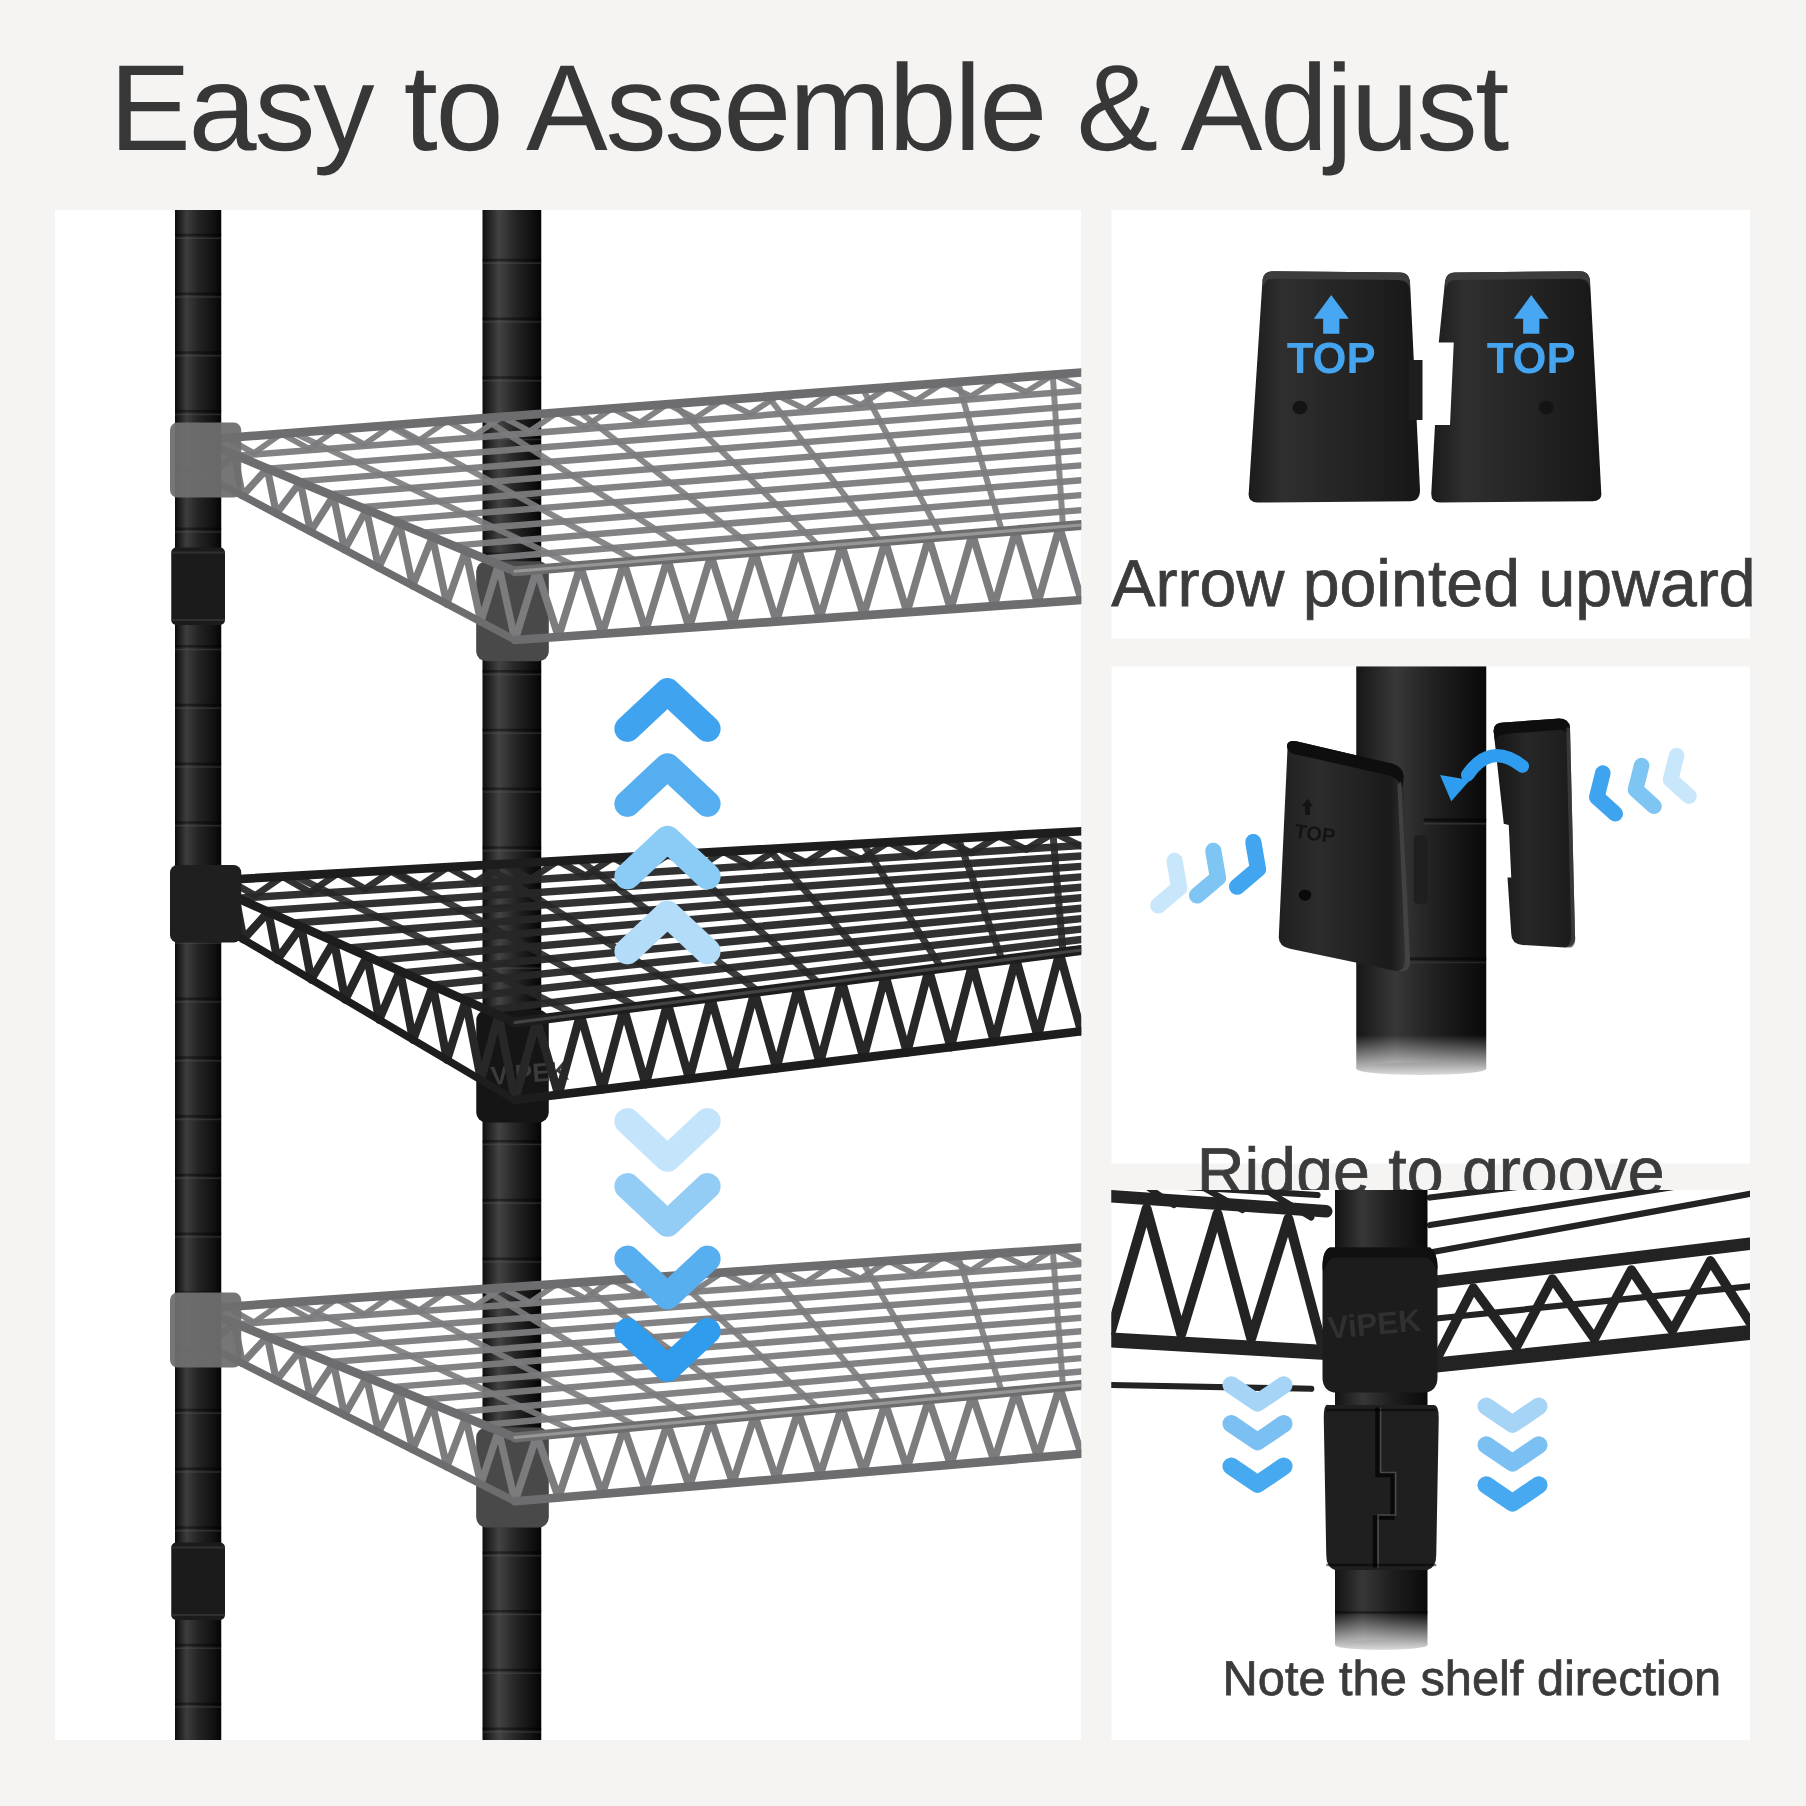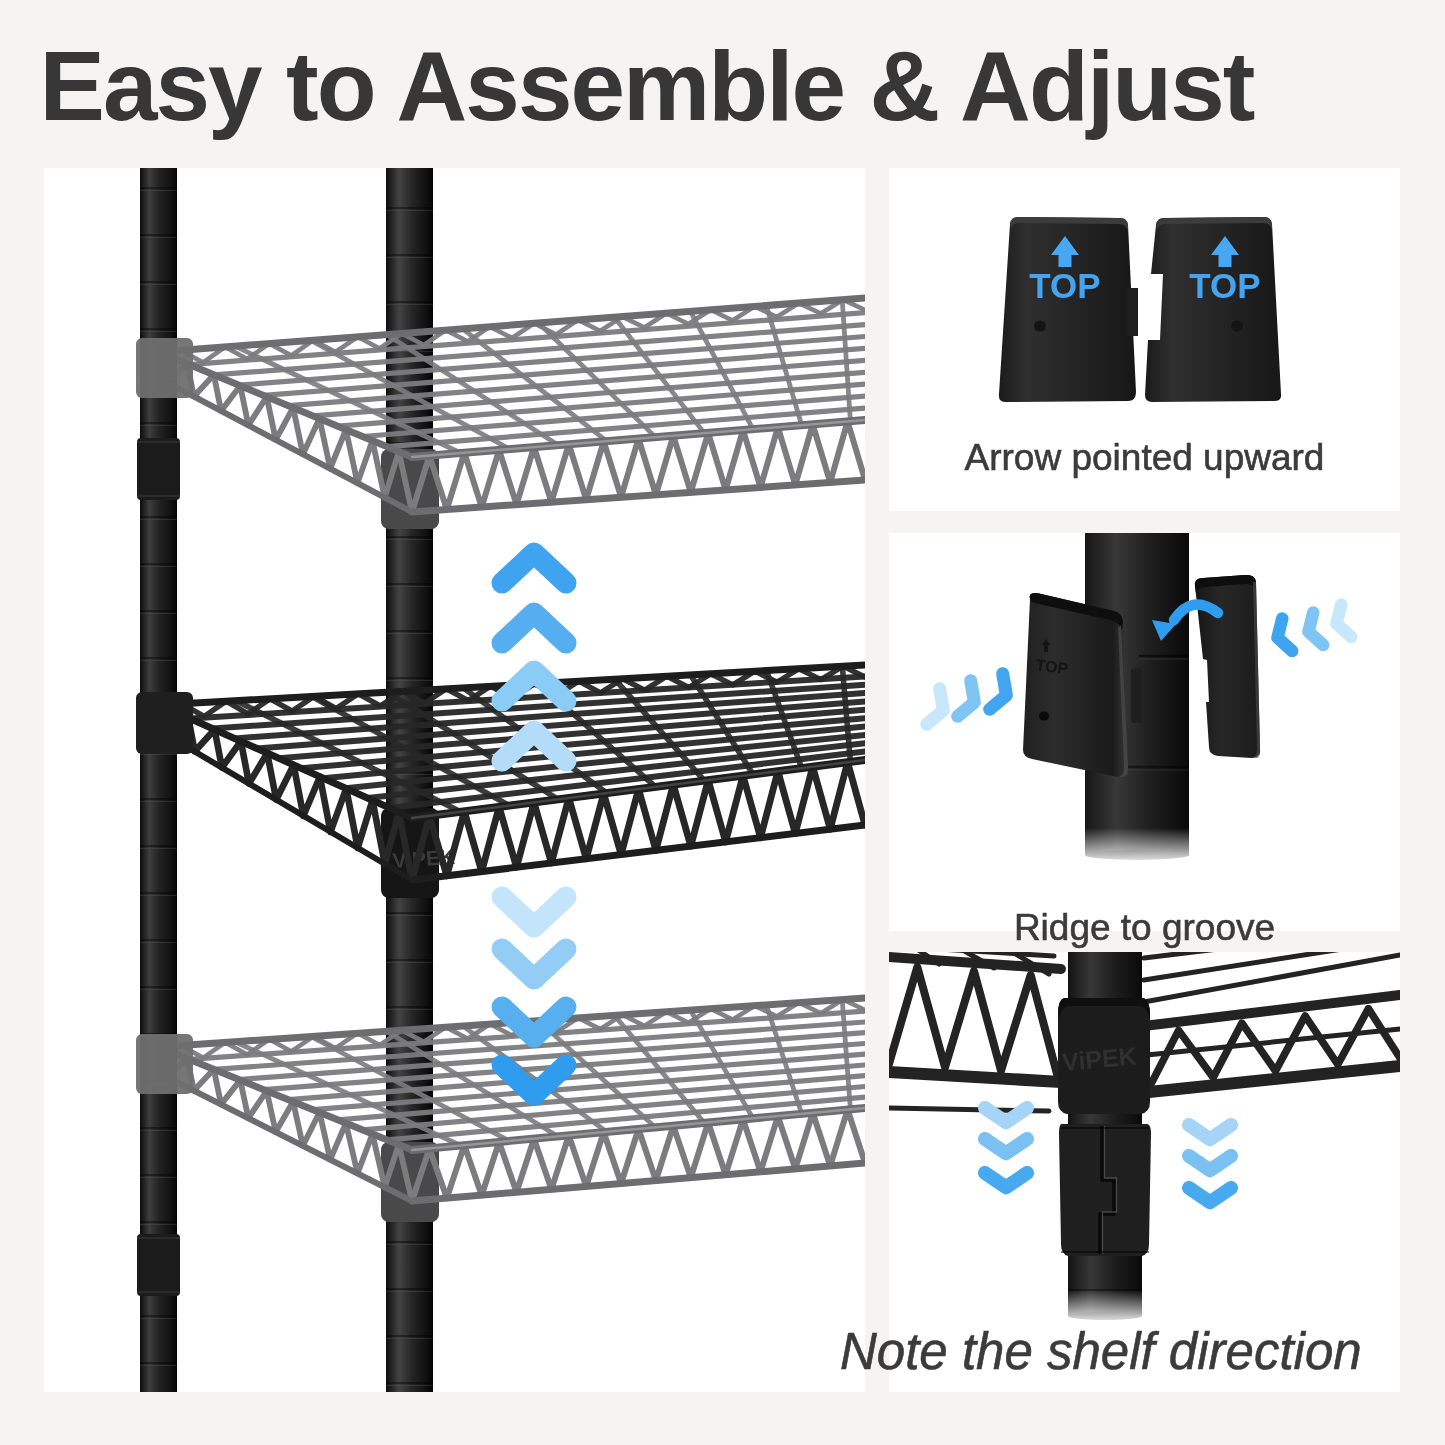--- a/index.html
+++ b/index.html
@@ -1,20 +1,20 @@
 <!DOCTYPE html>
 <html><head>
 <meta charset="utf-8">
 <style>
   html,body{margin:0;padding:0;}
   body{width:1445px;height:1445px;background:#f5f4f2;position:relative;overflow:hidden;
        font-family:"Liberation Sans", sans-serif;}
   #title{position:absolute;left:0;top:30px;width:1293px;text-align:center;
-         font-weight:bold;font-size:98px;color:#373737;letter-spacing:-1.9px;}
-  .cap{position:absolute;text-align:center;color:#3b3b3b;font-size:37px;white-space:nowrap;
+         font-weight:normal;font-size:98px;color:#373737;letter-spacing:-1.9px;}
+  .cap{position:absolute;text-align:center;color:#3b3b3b;font-size:53px;white-space:nowrap;
        -webkit-text-stroke:0.6px #3b3b3b;}
   svg{position:absolute;display:block;}
 </style>
 </head>
 <body>
 <div id="title">Easy to Assemble &amp; Adjust</div>
 
 <svg id="left" width="821" height="1224" viewBox="0 0 821 1224" style="left:44px;top:168px;">
 <defs>
 <linearGradient id="pg" x1="0" y1="0" x2="1" y2="0">
@@ -379,13 +379,13 @@
 <line x1="179" y1="338" x2="253" y2="338" stroke="#000" stroke-width="2" opacity="0.4"></line>
 <ellipse cx="216" cy="364" rx="37" ry="4" fill="#181818"></ellipse>
 <rect x="172" y="338" width="88" height="32" fill="url(#fadeW3)"></rect>
 <path d="M 96 156 L 117 170.3 L 138 156" fill="none" stroke="#a6d4f7" stroke-width="14" stroke-linejoin="round" stroke-linecap="round"></path>
 <path d="M 96 187 L 117 201.3 L 138 187" fill="none" stroke="#7bc0f3" stroke-width="14" stroke-linejoin="round" stroke-linecap="round"></path>
 <path d="M 96 221 L 117 235.3 L 138 221" fill="none" stroke="#47a9f0" stroke-width="14" stroke-linejoin="round" stroke-linecap="round"></path>
 <path d="M 300 173 L 321 187.3 L 342 173" fill="none" stroke="#a6d4f7" stroke-width="14" stroke-linejoin="round" stroke-linecap="round"></path>
 <path d="M 300 204 L 321 218.3 L 342 204" fill="none" stroke="#7bc0f3" stroke-width="14" stroke-linejoin="round" stroke-linecap="round"></path>
 <path d="M 300 236 L 321 250.3 L 342 236" fill="none" stroke="#47a9f0" stroke-width="14" stroke-linejoin="round" stroke-linecap="round"></path>
 </svg>
-<div class="cap" style="left:840px;top:1322px;width:511px;font-size:51px;font-style:italic;">Note the shelf direction</div>
+<div class="cap" style="left:922px;top:1322px;width:511px;font-size:39px;">Note the shelf direction</div>
 
 </body></html>

